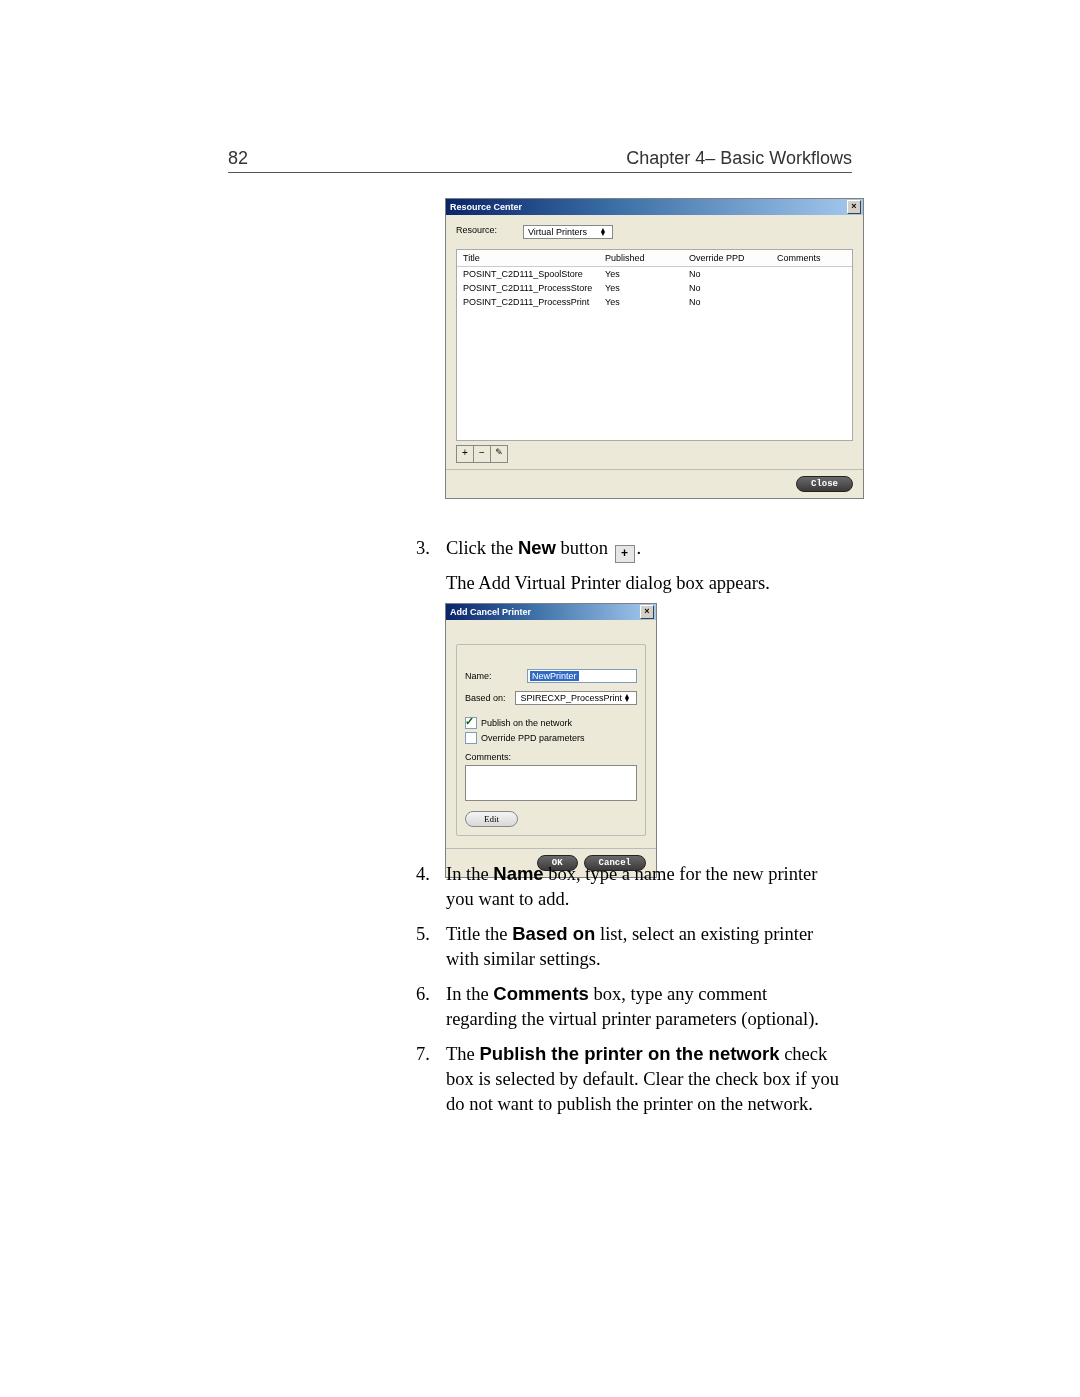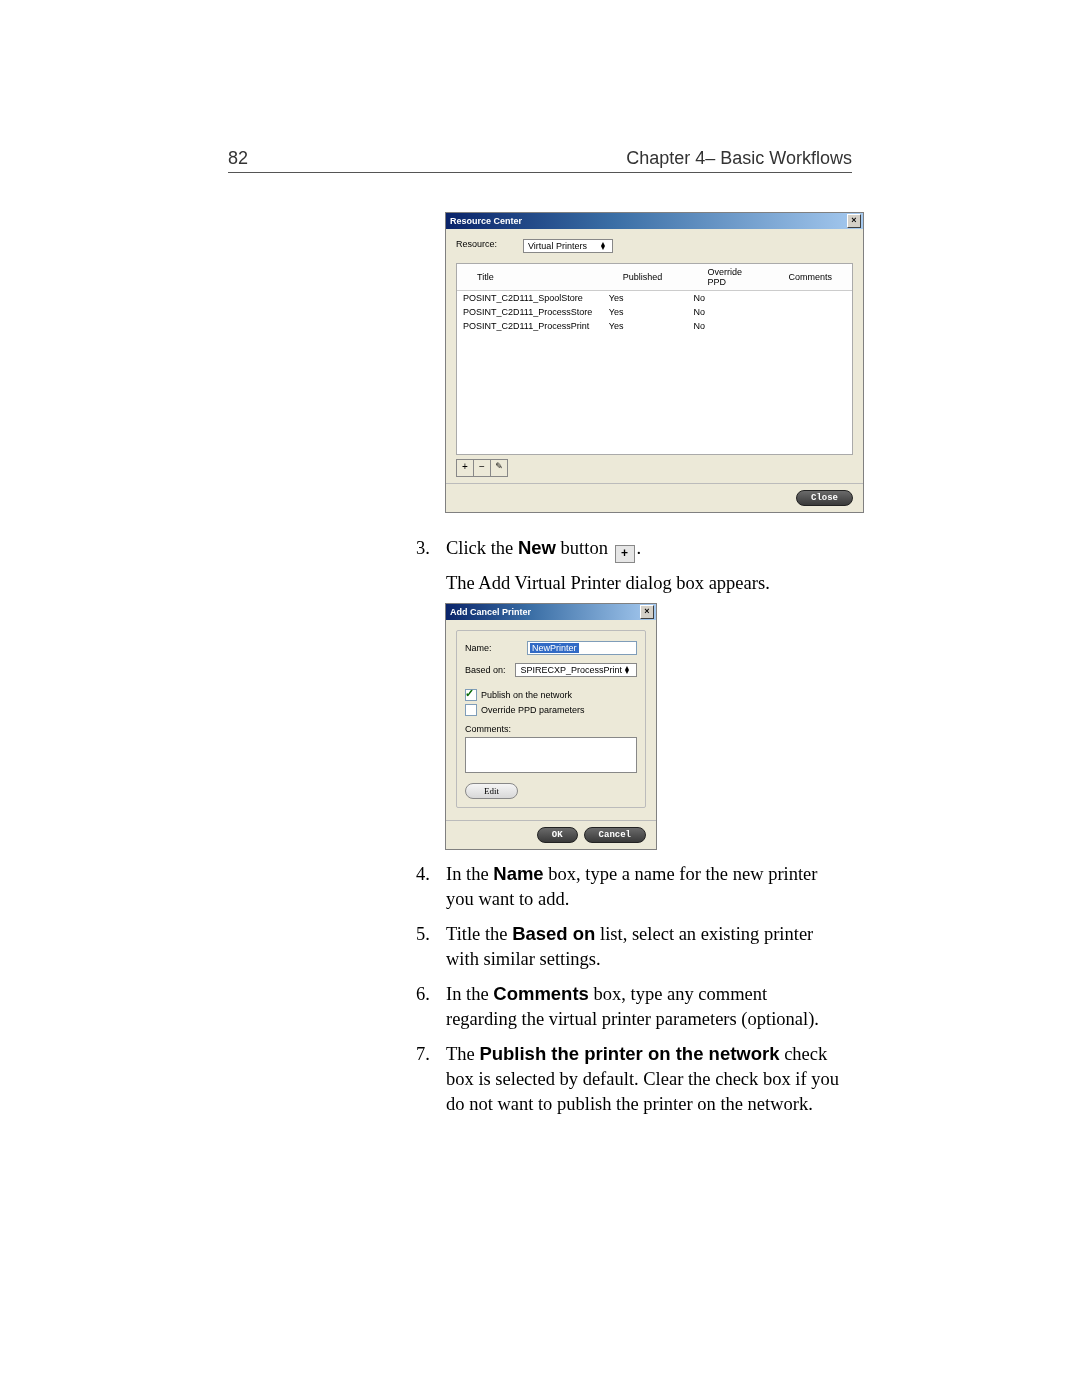--- a/index.html
+++ b/index.html
@@ -31,21 +31,21 @@
     position: absolute;
     top: 172px;
     left: 118px;
     right: 118px;
     border-top: 1px solid #555;
   }
 
   
   .rc-dialog {
     position: absolute;
-    top: 212px;
+    top: 198px;
     left: 335px;
     width: 417px;
     background: #ece9d8;
     border: 1px solid #808080;
     font-family: Tahoma, Arial, sans-serif;
     font-size: 9px;
   }
   .rc-titlebar {
     height: 16px;
     background: linear-gradient(to right, #0a246a 0%, #3a6ea5 40%, #a6caf0 100%);
@@ -98,21 +98,21 @@
     overflow: hidden;
   }
   .rc-table {
     width: 100%;
     border-collapse: collapse;
     font-size: 9px;
   }
   .rc-table th {
     text-align: left;
     font-weight: normal;
-    padding: 3px 20px;
+    padding: 3px 6px;
     border-bottom: 1px solid #ccc;
     background: #fdfdfd;
   }
   .rc-table td {
     padding: 2px 6px;
   }
   .rc-toolbar {
     margin-top: 4px;
     display: flex;
     gap: 0;
@@ -195,22 +195,23 @@
     border: 1px solid #808080;
     font-family: Tahoma, Arial, sans-serif;
     font-size: 9px;
   }
   .avp-body {
     padding: 10px 10px 4px 10px;
   }
   .avp-fieldgroup {
     border: 1px solid #bbb;
     border-radius: 2px;
-    padding: 10px 8px 8px 8px;
+    padding: 24px 8px 8px 8px;
     margin-bottom: 8px;
+    margin-top: 14px;
   }
   .avp-row {
     display: flex;
     align-items: center;
     margin-bottom: 8px;
   }
   .avp-label {
     width: 62px;
   }
   .avp-input {

